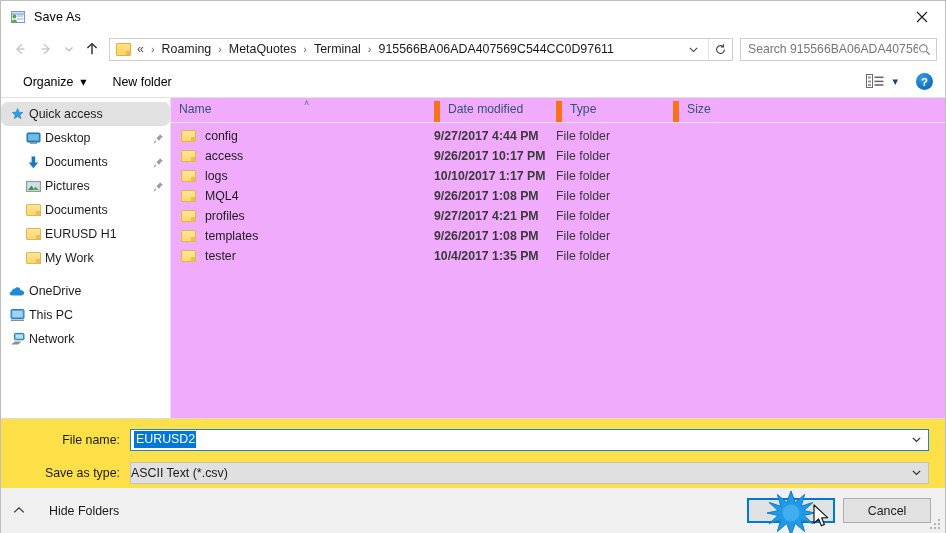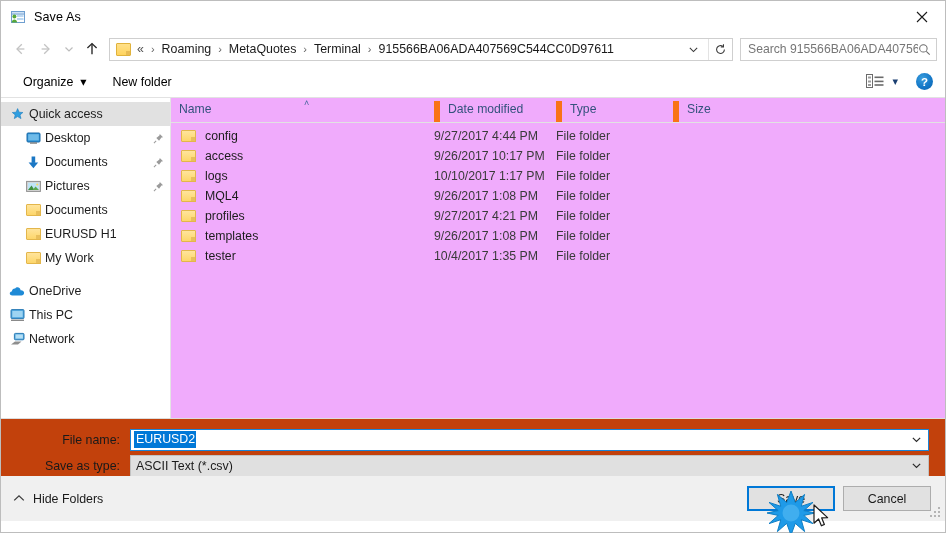--- a/index.html
+++ b/index.html
@@ -149,20 +149,21 @@
     padding-top: 4px;
     overflow: hidden;
   }
   .nav-item {
     height: 24px;
     display: flex; align-items: center;
     padding-left: 28px; padding-right: 6px;
     font-size: 12.4px; color: #1d1d1d;
     white-space: nowrap;
     position: relative;
+    border-radius: 7px;
   }
   .nav-item.indent { padding-left: 44px; }
   .nav-item.selected { background: #e1e1e1; }
   .nav-item .nav-icon {
     position: absolute; left: 0; width: 16px; height: 16px;
     display: flex; align-items: center; justify-content: center;
   }
   .nav-item .nav-icon.lvl0 { left: 8px; }
   .nav-item .nav-icon.lvl1 { left: 24px; }
   .nav-item .pin {
@@ -216,33 +217,33 @@
   .row {
     height: 20px;
     display: flex; align-items: center;
     font-size: 12.3px; color: #1d1d1d;
   }
   .cell-name {
     width: 263px; flex: none;
     display: flex; align-items: center; gap: 9px;
     padding-left: 10px;
   }
-  .cell-date { width: 122px; flex: none; color: #3a3a3a; }
+  .cell-date { width: 122px; flex: none; color: #3a3a3a; font-weight: bold; }
   .cell-type { width: 117px; flex: none; color: #3a3a3a; }
   .cell-size { width: 78px; flex: none; }
 
   
   .formarea {
-    background: #c2410c;
+    background: #fde047;
     border-top: 1px solid #dcdcdc;
-    height: 58px;
+    height: 70px;
     padding: 9px 16px 0 16px;
   }
   .formrow { display: flex; align-items: center; height: 23px; }
-  .formrow + .formrow { margin-top: 3px; }
+  .formrow + .formrow { margin-top: 10px; }
   .formlabel {
     width: 113px; flex: none;
     text-align: right; padding-right: 10px;
     font-size: 12.4px; color: #1a1a1a;
   }
   .fname-field {
     flex: 1 1 auto; height: 22px;
     border: 1px solid #1b84d6;
     background: #ffffff;
     display: flex; align-items: center;
@@ -251,39 +252,38 @@
   .fname-sel {
     background: #0078d7; color: #ffffff;
     font-size: 12.4px;
     padding: 1px 1px 2px 2px;
   }
   .ftype-field {
     flex: 1 1 auto; height: 22px;
     border: 1px solid #c2c2c2;
     background: #e0e0e0;
     display: flex; align-items: center;
-    padding-left: 5px;
     font-size: 12.4px; color: #1a1a1a;
   }
   .field-caret {
     margin-left: auto; width: 24px;
     display: flex; align-items: center; justify-content: center;
     flex: none;
   }
 
   
   .footer {
     height: 45px;
     background: #f0f0f0;
     display: flex; align-items: center;
     padding: 0 14px 0 12px;
     position: relative;
   }
   .hide-folders {
-    display: flex; align-items: center; gap: 8px;
+    display: flex; align-items: center; gap: 24px;
     font-size: 12.4px; color: #1a1a1a;
   }
   .btns { margin-left: auto; display: flex; align-items: center; gap: 8px; }
   .btn {
     width: 88px; height: 25px;
     font-size: 12.4px; color: #1a1a1a;
     display: flex; align-items: center; justify-content: center;
     background: #e1e1e1;
     border: 1px solid #adadad;
   }

